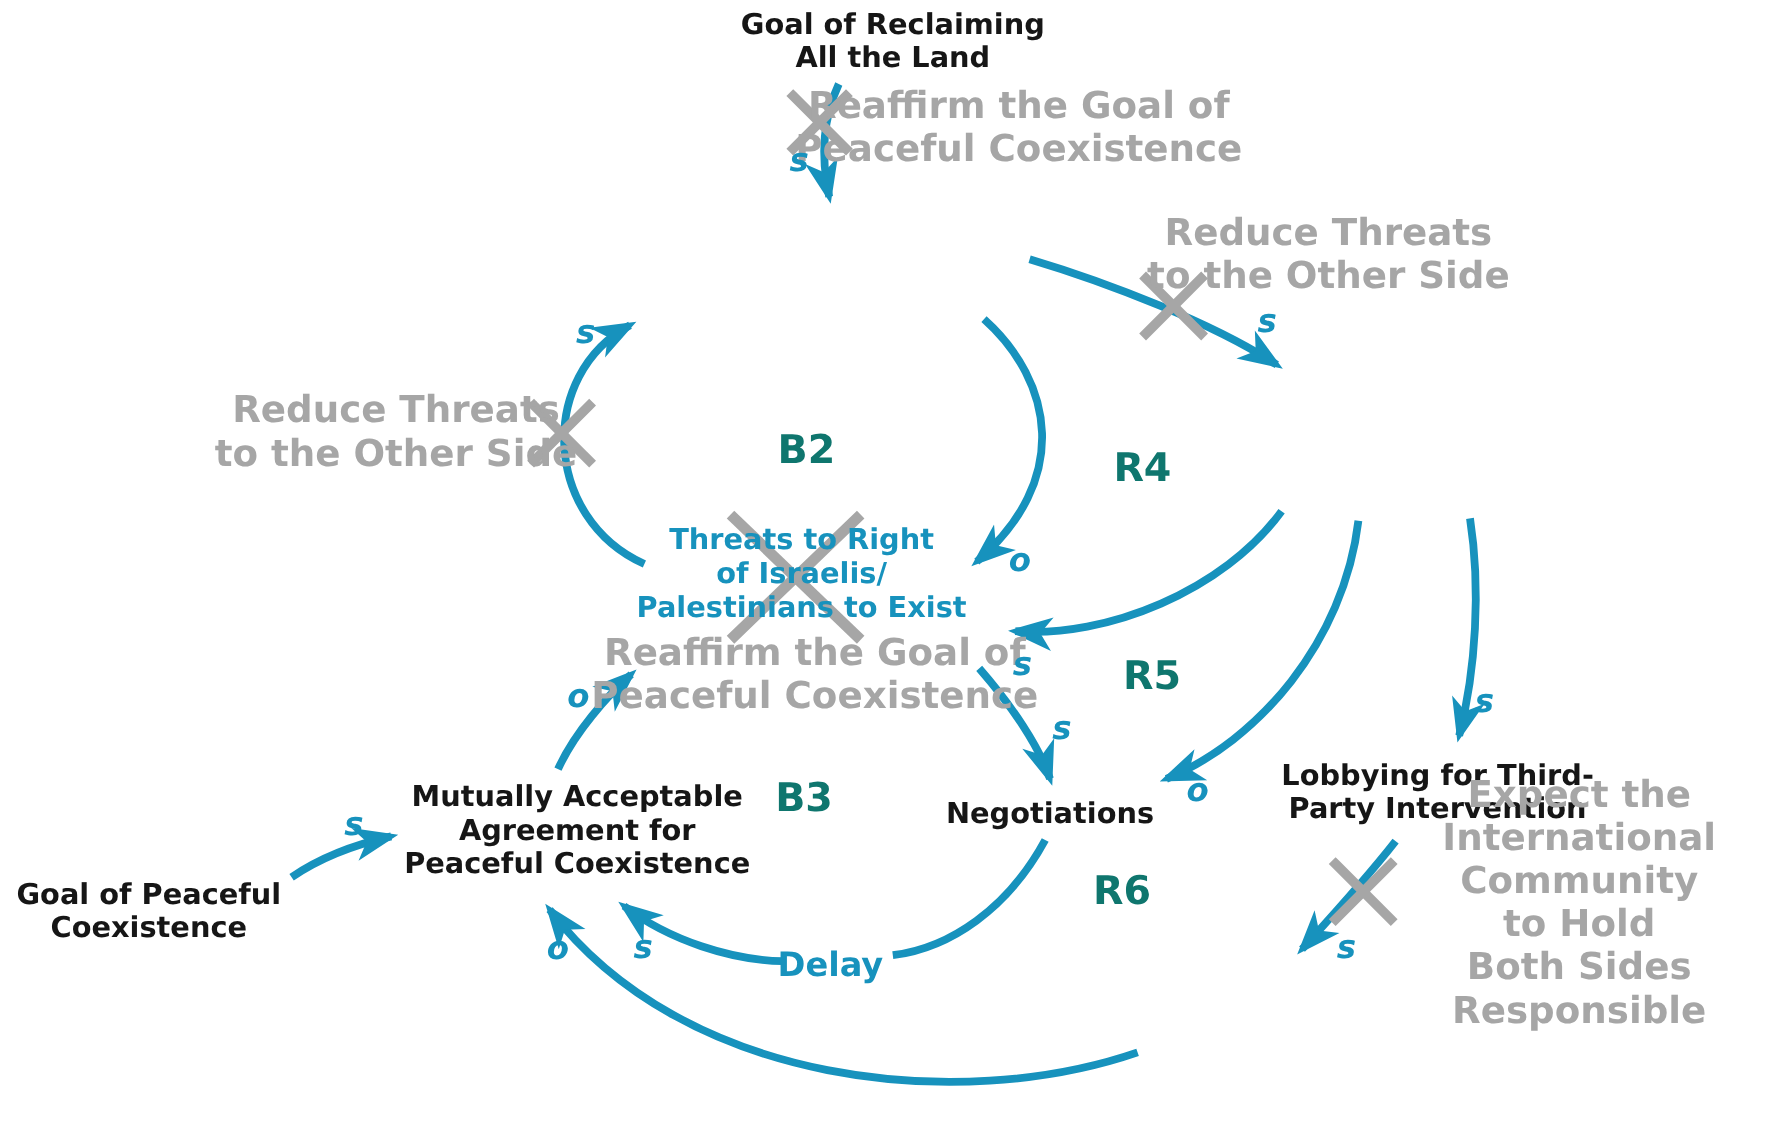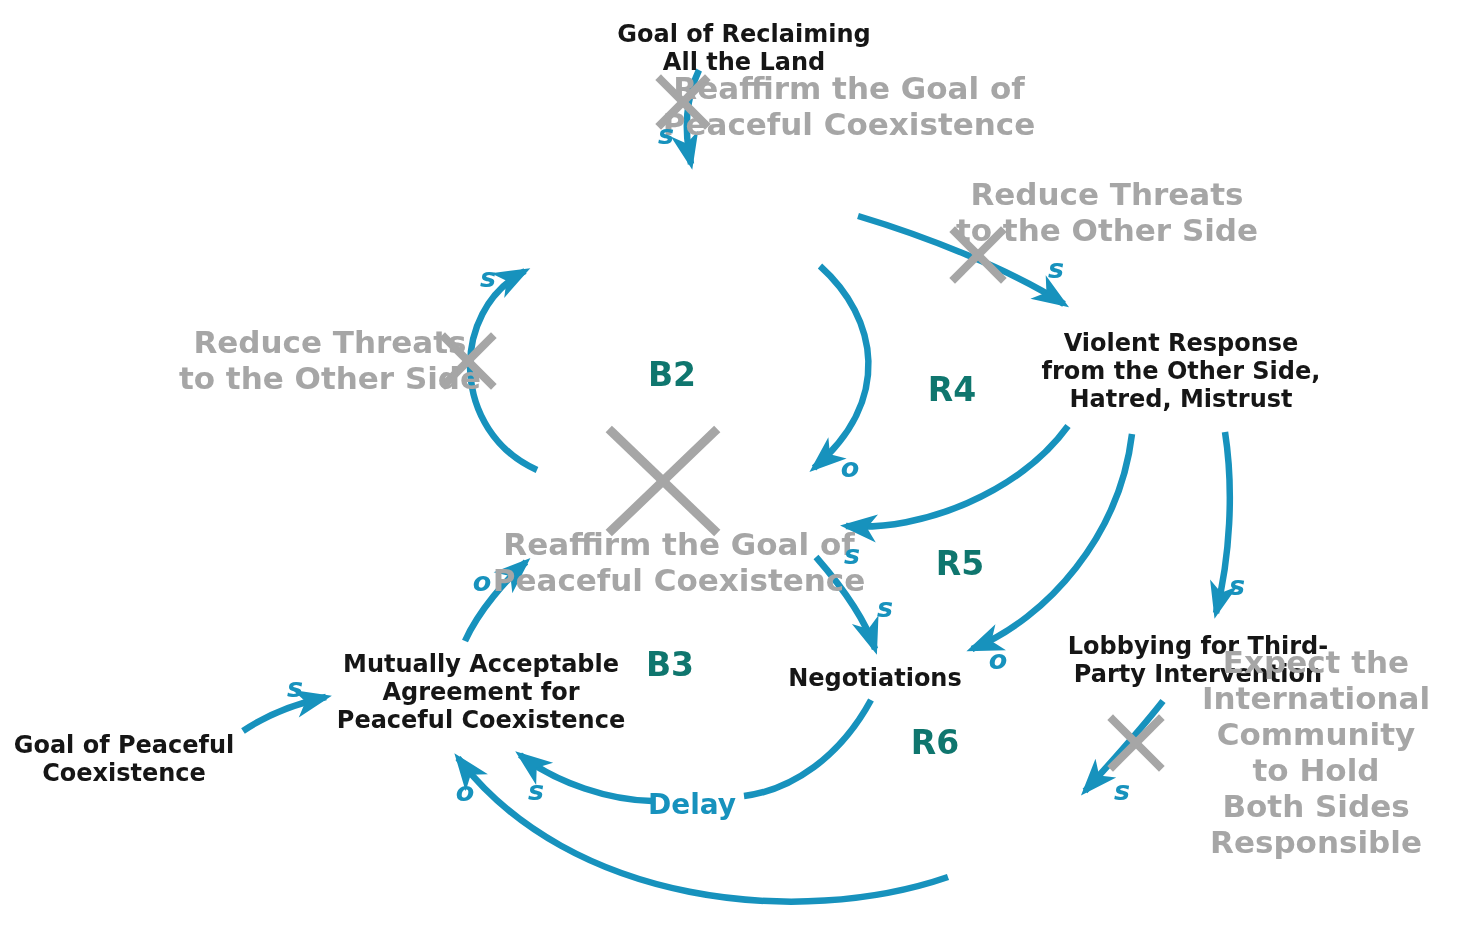--- a/index.html
+++ b/index.html
@@ -65,25 +65,25 @@
         <line x1="1113" y1="720" x2="1159" y2="766"></line>
           <line x1="1159" y1="720" x2="1113" y2="766"></line>
       </g>
       <g stroke-width="9">
         <line x1="612" y1="432" x2="714" y2="530"></line>
           <line x1="714" y1="432" x2="612" y2="530"></line>
       </g>
     </g>
   </svg>
 
-  <div class="txt node" style="left:744px;top:48px">Goal of Reclaiming
+  <div class="txt node" style="left:744px;top:34px">Goal of Reclaiming
 All the Land</div>
-  <div class="txt node" style="left:1181px;top:371px">Violent Response
-from the Other Side,
-Hatred, Mistrust</div>
+  <div class="txt node teal" style="left:668px;top:478px">Threats to Right
+of Israelis/
+Palestinians to Exist</div>
   <div class="txt node" style="left:875px;top:678px">Negotiations</div>
   <div class="txt node" style="left:481px;top:692px">Mutually Acceptable
 Agreement for
 Peaceful Coexistence</div>
   <div class="txt node" style="left:124px;top:759px">Goal of Peaceful
 Coexistence</div>
   <div class="txt node" style="left:1198px;top:660px">Lobbying for Third-
 Party Intervention</div>
 
   <div class="txt annotation" style="left:849px;top:107px">Reaffirm the Goal of

